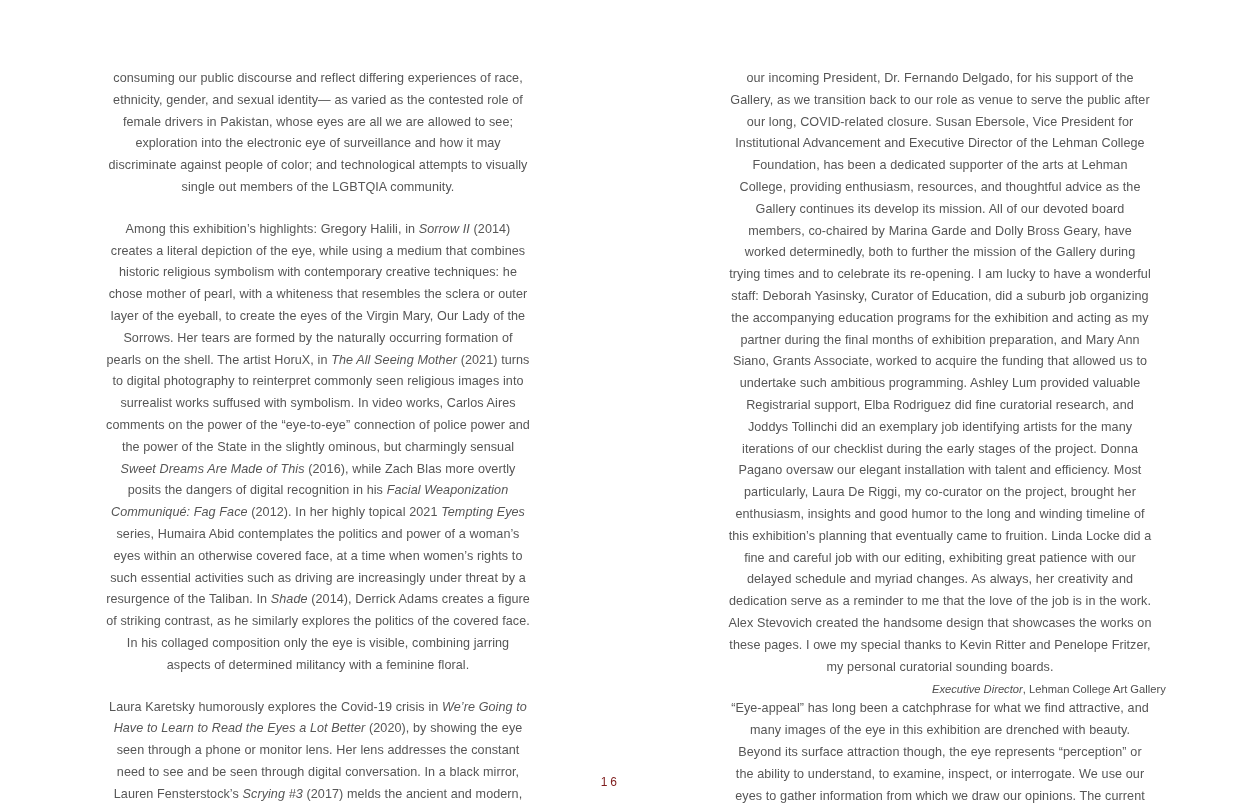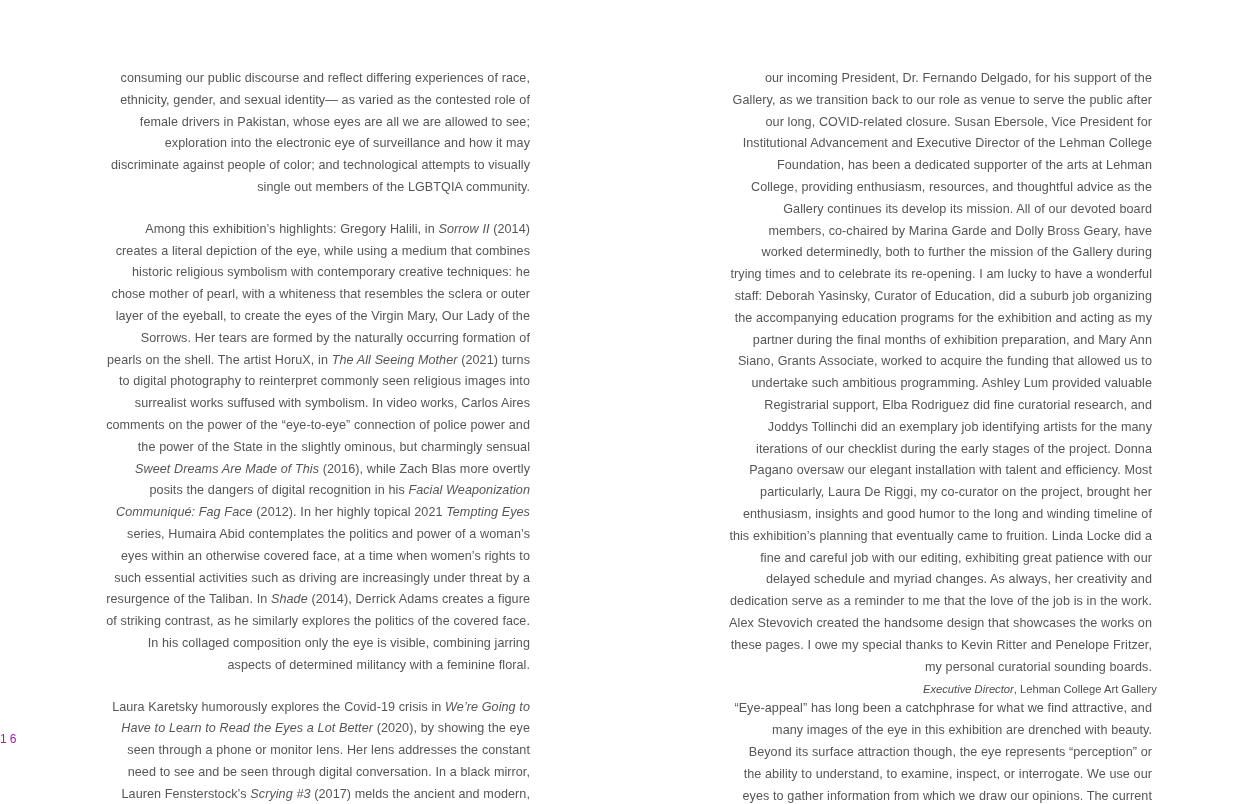--- a/index.html
+++ b/index.html
@@ -30,49 +30,49 @@
     color: #565656;
     letter-spacing: 0.005em;
     word-spacing: 0.01em;
   }
   .column-left  { left: 90px; }
   .column-right { left: 712px; width: 440px; }
 
   p.para {
     margin: 0 0 20px 16px;
     padding: 0;
-    text-align: right;
+    text-align: center;
   }
   p.para:last-child { margin-bottom: 0; }
 
   em, .it {
     font-style: italic;
   }
 
   .signature {
     position: absolute;
     left: 923px;
     top: 680px;
     width: 250px;
     font-size: 11.2px;
     line-height: 19px;
     color: #4f4f4f;
   }
   .signature .name { display: block; }
-  .signature .role { display: block; }
+  .signature .role { display: block; margin-left: 9px; }
 
   .page-number {
     position: absolute;
     left: 0;
-    top: 732px;
+    top: 775px;
     width: 620px;
-    text-align: left;
+    text-align: right;
     font-size: 12px;
     letter-spacing: 3px;
-    color: #a21caf;
+    color: #7f1d1d;
   }
 </style>
 </head>
 <body>
 
 <div class="spread">
 
   <div class="column column-left">
     <p class="para"><span>consuming our public discourse and reflect differing experiences of race, ethnicity, gender, and sexual identity— as varied as the contested role of female drivers in Pakistan, whose eyes are all we are allowed to see; exploration into the electronic eye of surveillance and how it may discriminate against people of color; and technological attempts to visually single out members of the LGBTQIA community.</span></p>
     <p class="para"><span>Among this exhibition’s highlights: Gregory Halili, in </span><em>Sorrow II</em><span> (2014) creates a literal depiction of the eye, while using a medium that combines historic religious symbolism with contemporary creative techniques: he chose mother of pearl, with a whiteness that resembles the sclera or outer layer of the eyeball, to create the eyes of the Virgin Mary, Our Lady of the Sorrows. Her tears are formed by the naturally occurring formation of pearls on the shell. The artist HoruX, in </span><em>The All Seeing Mother</em><span> (2021) turns to digital photography to reinterpret commonly seen religious images into surrealist works suffused with symbolism. In video works, Carlos Aires comments on the power of the “eye-to-eye” connection of police power and the power of the State in the slightly ominous, but charmingly sensual </span><em>Sweet Dreams Are Made of This</em><span> (2016), while Zach Blas more overtly posits the dangers of digital recognition in his </span><em>Facial Weaponization Communiqué: Fag Face</em><span> (2012). In her highly topical 2021 </span><em>Tempting Eyes</em><span> series, Humaira Abid contemplates the politics and power of a woman’s eyes within an otherwise covered face, at a time when women’s rights to such essential activities such as driving are increasingly under threat by a resurgence of the Taliban. In </span><em>Shade</em><span> (2014), Derrick Adams creates a figure of striking contrast, as he similarly explores the politics of the covered face. In his collaged composition only the eye is visible, combining jarring aspects of determined militancy with a feminine floral.</span></p>

